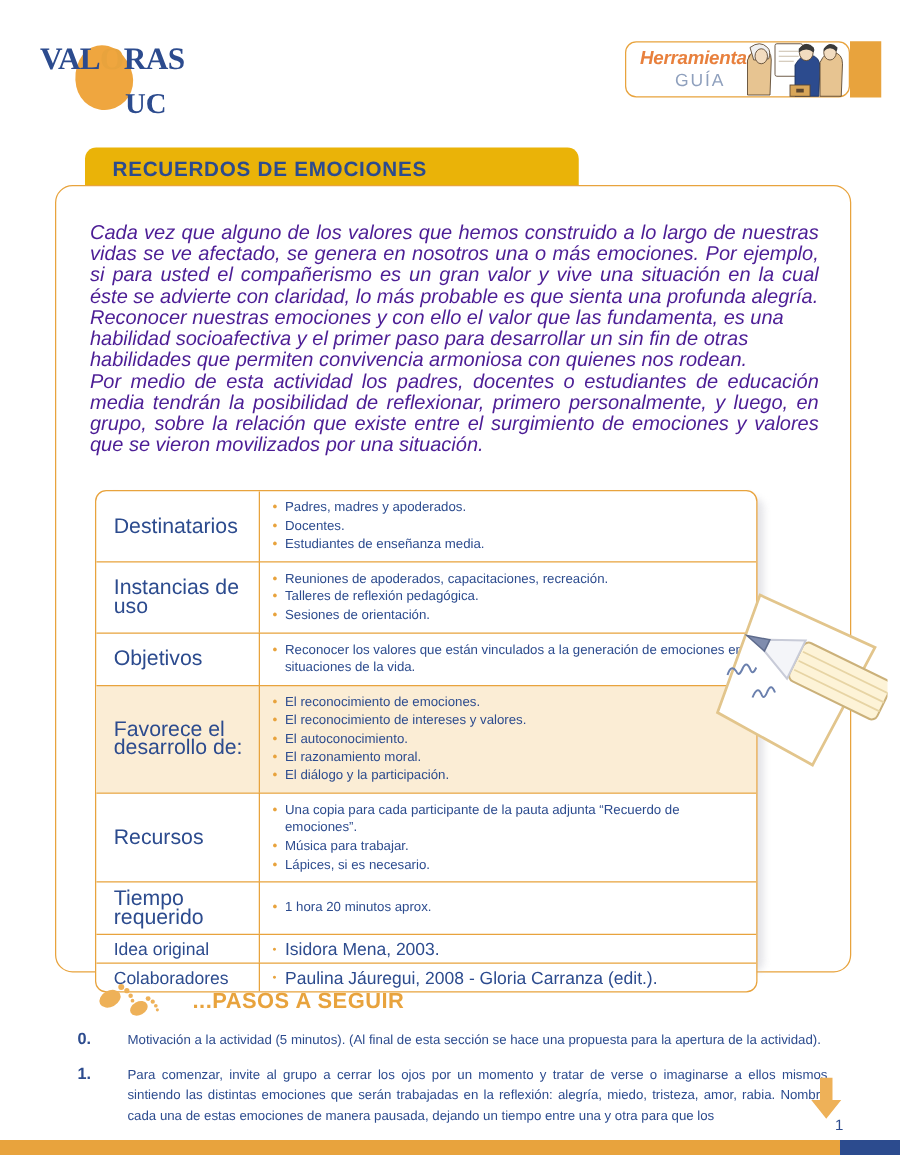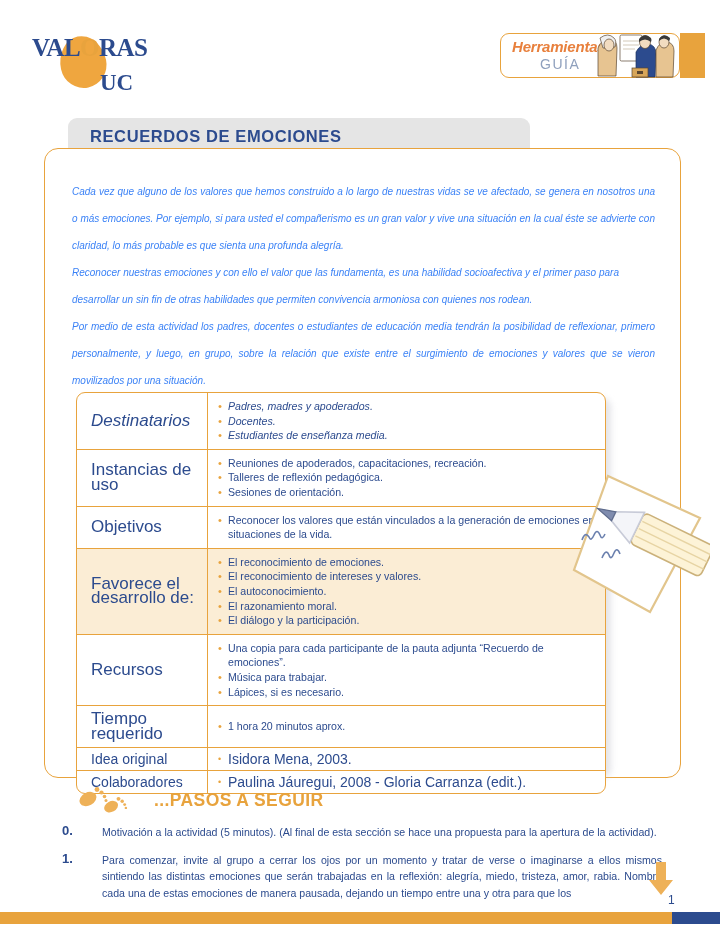--- a/index.html
+++ b/index.html
@@ -106,23 +106,23 @@
     top: 30px;
     width: 88px;
     height: 50px;
   }
 
   
   .title-tab {
     position: absolute;
     left: 68px;
     top: 118px;
-    width: 462px;
+    width: 395px;
     height: 38px;
-    background: #e5e5e5;
+    background: #eab308;
     border-radius: 9px 9px 0 0;
   }
   .title-tab-text {
     position: absolute;
     left: 22px;
     top: 9px;
     font-size: 16.5px;
     font-weight: bold;
     color: #2c4b8e;
     letter-spacing: 0.6px;
@@ -143,24 +143,24 @@
 
   
   .intro {
     position: absolute;
     left: 72px;
     top: 178px;
     width: 583px;
   }
   .intro p {
     margin: 0;
-    font-size: 10px;
+    font-size: 16px;
     font-style: italic;
-    color: #3b82f6;
-    line-height: 27px;
+    color: #4c1d95;
+    line-height: 17px;
     text-align: justify;
   }
   .intro p.nojust { text-align: left; }
 
   
   .info-table {
     position: absolute;
     left: 76px;
     top: 392px;
     width: 530px;
@@ -184,21 +184,21 @@
     z-index: 0;
   }
   .info-table td {
     border-top: 1.1px solid #e8a33d;
     padding: 6px 8px 6px 10px;
     font-size: 10.6px;
     color: #2c4b8e;
     vertical-align: middle;
     line-height: 14.6px;
   }
-  .info-table tr:first-child td { border-top: none; font-style: italic; }
+  .info-table tr:first-child td { border-top: none; }
   .info-table td.lbl {
     width: 108px;
     border-right: 1.1px solid #e8a33d;
     padding-left: 14px;
     font-size: 17px;
   }
   .info-table tr.shaded td { background: #fbedd5; }
   .info-table tr.small td { font-size: 14px; line-height: 12px; padding-top: 5px; padding-bottom: 5px; }
   .bullet-list { margin: 0; padding: 0; list-style: none; }
   .bullet-list li { position: relative; padding-left: 10px; }

